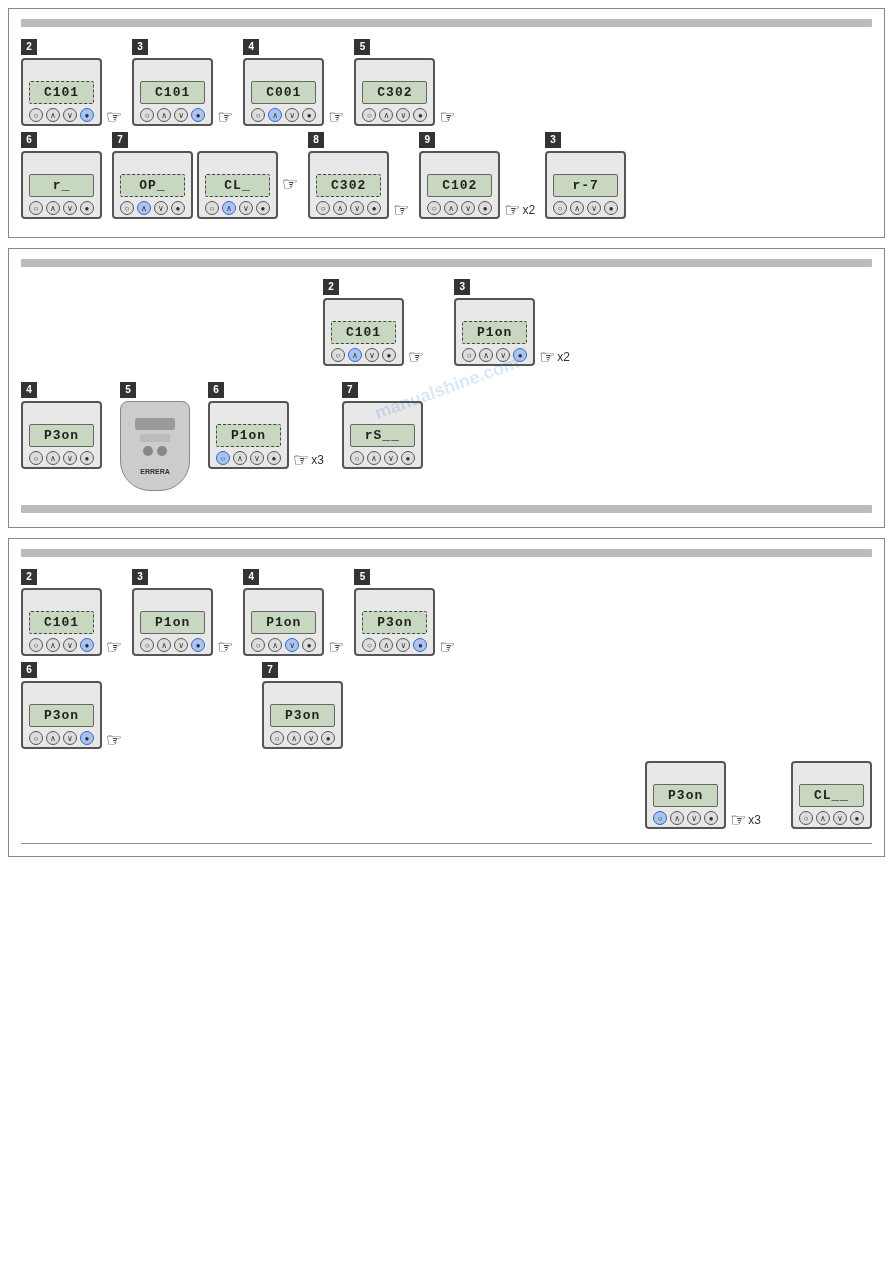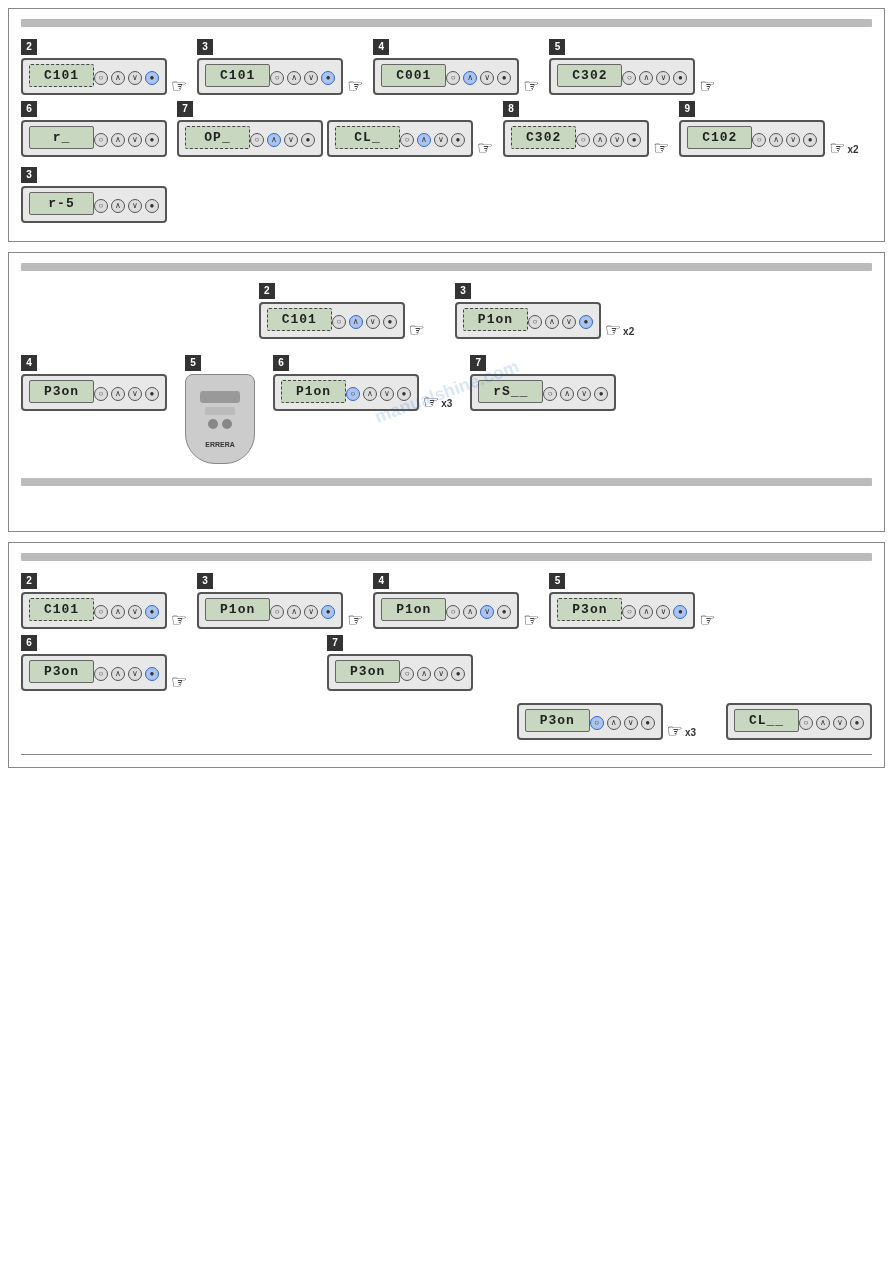--- a/index.html
+++ b/index.html
@@ -62,23 +62,23 @@
       line-height: 16px;
       text-align: center;
       margin-bottom: 3px;
     }
 
     
     .lcd-box {
       border: 2px solid #555;
       border-radius: 4px;
       background: #e8e8e8;
-      padding: 4px 6px 2px 6px;
-      display: flex;
-      flex-direction: row;
+      padding: 21px 6px 2px 6px;
+      display: flex;
+      flex-direction: column;
       align-items: center;
       min-width: 80px;
     }
 
     .lcd-screen {
       background: #c8d8c0;
       border: 1px solid #666;
       border-radius: 2px;
       padding: 3px 6px;
       font-family: 'Courier New', monospace;
@@ -128,22 +128,22 @@
     }
 
     
     .lcd-with-finger {
       display: flex;
       align-items: flex-end;
     }
 
     
     .repeat-badge {
-      font-size: 10px;
-      font-weight: bold;
+      font-size: 12px;
+      font-weight: normal;
       color: #333;
       margin-left: 2px;
       align-self: flex-end;
       margin-bottom: 2px;
     }
 
     
     .remote-img {
       width: 70px;
       height: 90px;
@@ -280,21 +280,21 @@
             <div class="btn-circle">○</div>
             <div class="btn-circle">∧</div>
             <div class="btn-circle">∨</div>
             <div class="btn-circle">●</div>
           </div>
         </div>
       </div>
 
       <div class="step-item">
         <span class="step-num">7</span>
-        <div class="lcd-with-finger" style="align-items:flex-end;">
+        <div class="lcd-with-finger" style="align-items:center;">
           <div class="double-lcd">
             <div class="lcd-box">
               <div class="lcd-screen blinking">OP_</div>
               <div class="btn-row">
                 <div class="btn-circle">○</div>
                 <div class="btn-circle highlighted">∧</div>
                 <div class="btn-circle">∨</div>
                 <div class="btn-circle">●</div>
               </div>
             </div>
@@ -341,21 +341,21 @@
             </div>
           </div>
           <span class="finger-pointer">☞</span>
           <span class="repeat-badge">x2</span>
         </div>
       </div>
 
       <div class="step-item">
         <span class="step-num">3</span>
         <div class="lcd-box">
-          <div class="lcd-screen">r-5</div>
+          <div class="lcd-screen">r-7</div>
           <div class="btn-row">
             <div class="btn-circle">○</div>
             <div class="btn-circle">∧</div>
             <div class="btn-circle">∨</div>
             <div class="btn-circle">●</div>
           </div>
         </div>
       </div>
 
     </div>

